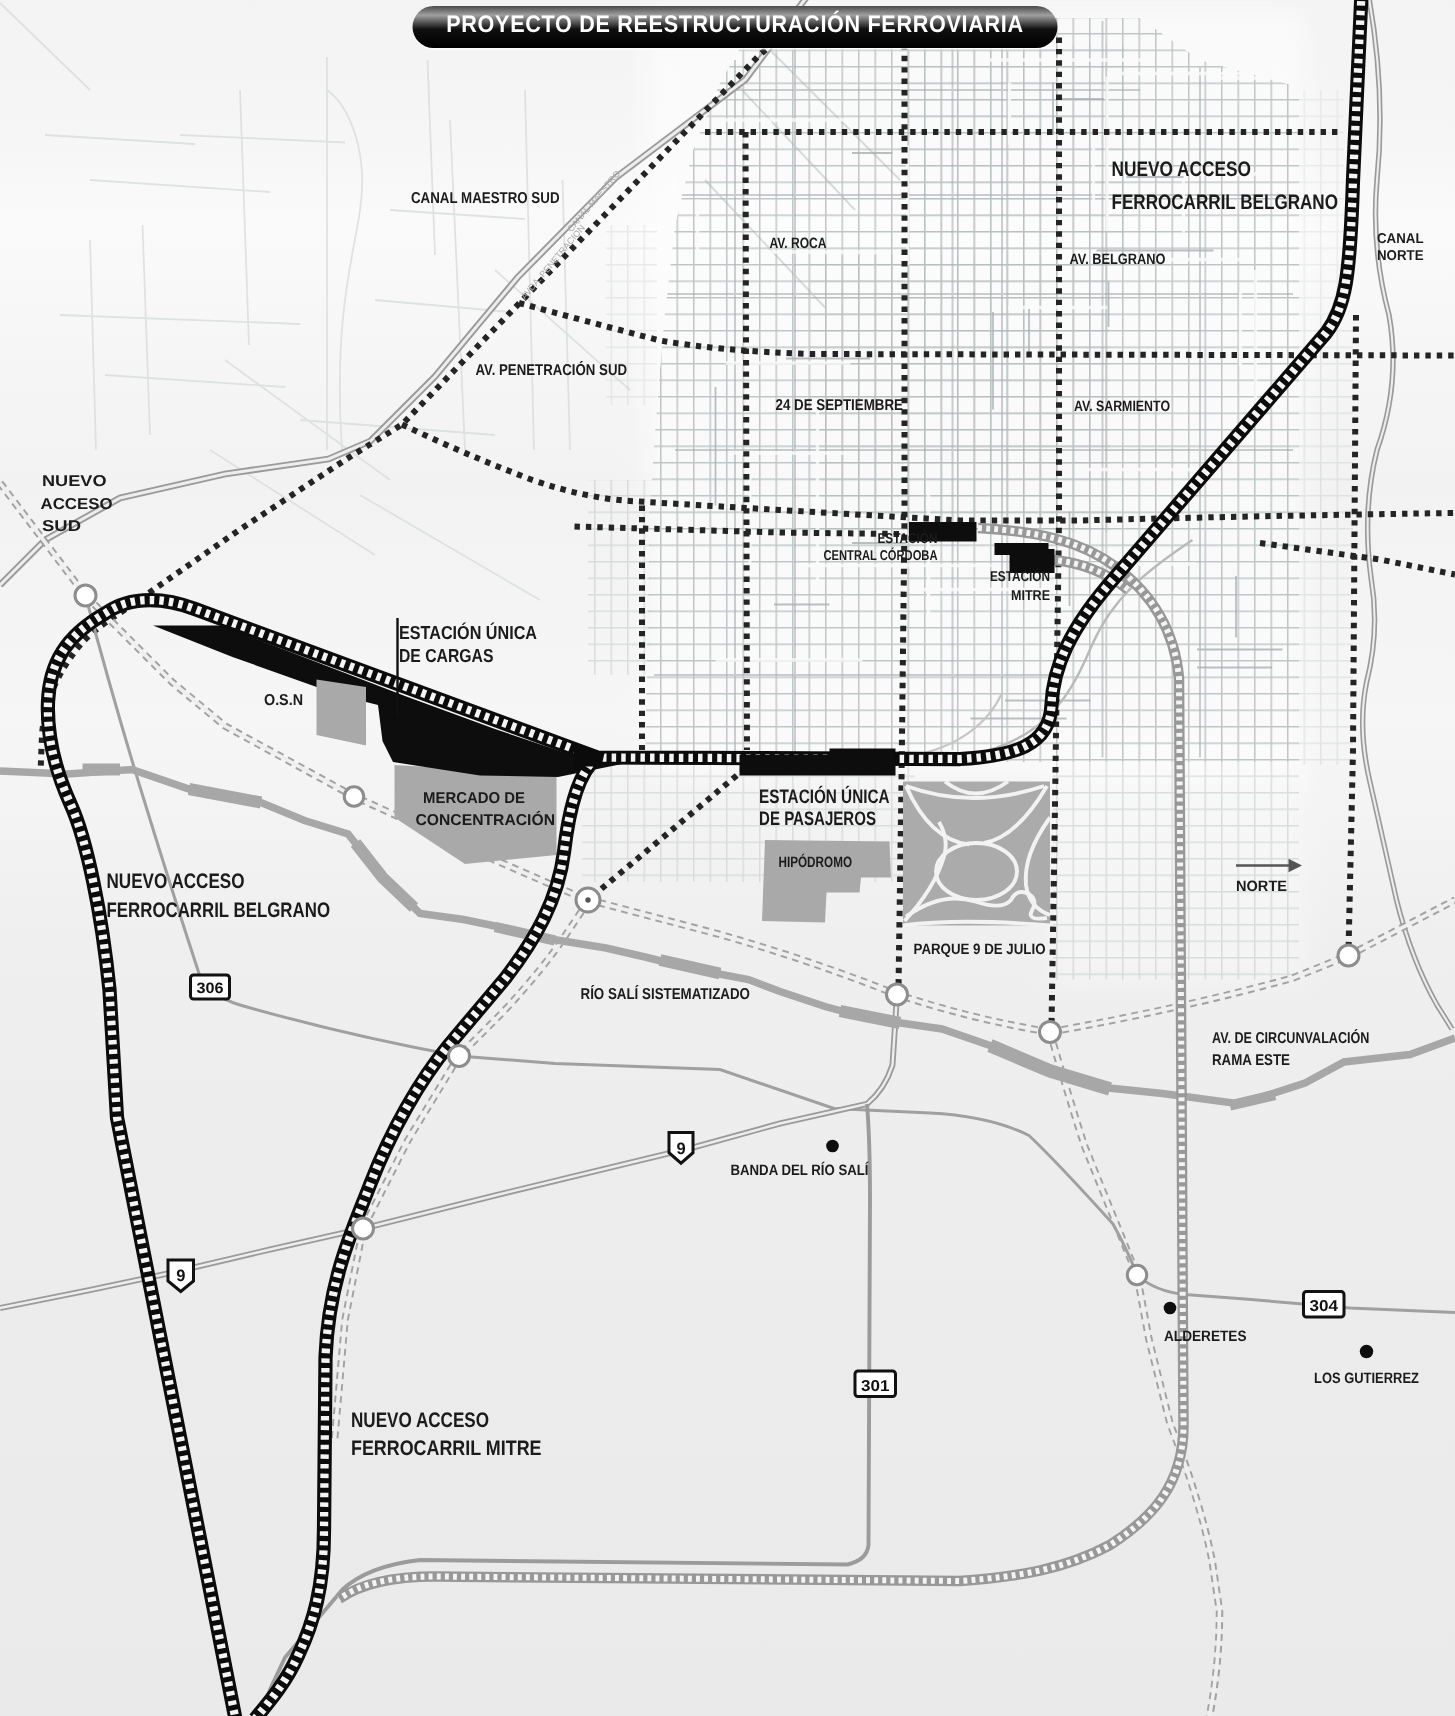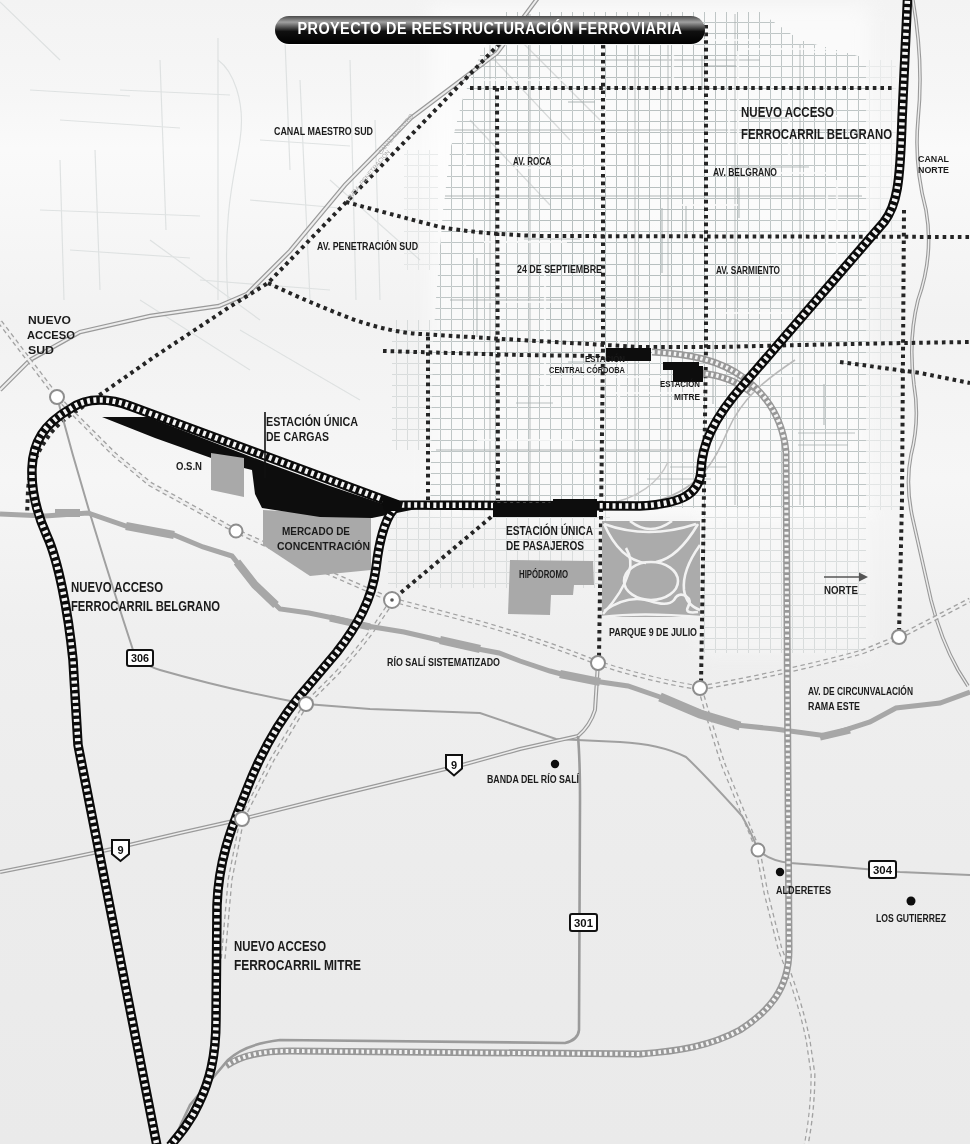--- a/index.html
+++ b/index.html
@@ -1,19 +1,19 @@
 <!DOCTYPE html>
 <html><head>
 <meta charset="utf-8">
 <style>
 html,body{margin:0;padding:0;width:970px;height:1144px;overflow:hidden;
 font-family:"Liberation Sans",sans-serif;}
 body{background:linear-gradient(180deg,#f3f3f3 0%,#f6f6f6 8%,#fafafa 13%,#f2f2f2 28%,#f6f6f6 42%,#efefef 55%,#ececec 75%,#eaeaea 100%);}
 #map{position:absolute;left:0;top:0;}
-#banner{position:absolute;left:275px;top:16px;width:430px;height:28px;border-radius:14px;
+#banner{position:absolute;left:275px;top:4px;width:430px;height:28px;border-radius:14px;
 background:linear-gradient(180deg,#4a4a4a 0%,#a0a0a0 22%,#5a5a5a 38%,#101010 55%,#000 100%);
 box-shadow:0 1px 1px rgba(255,255,255,.9);}
 #banner span{position:absolute;left:0;right:0;top:4px;text-align:center;color:#fff;
 font-weight:bold;font-size:16px;letter-spacing:.5px;transform:scaleX(.9);white-space:nowrap;}
 </style>
 </head>
 <body>
 <svg id="map" width="970" height="1144" viewBox="0 0 970 1144">
 <defs>
 <pattern id="g" width="11" height="11" patternUnits="userSpaceOnUse">

